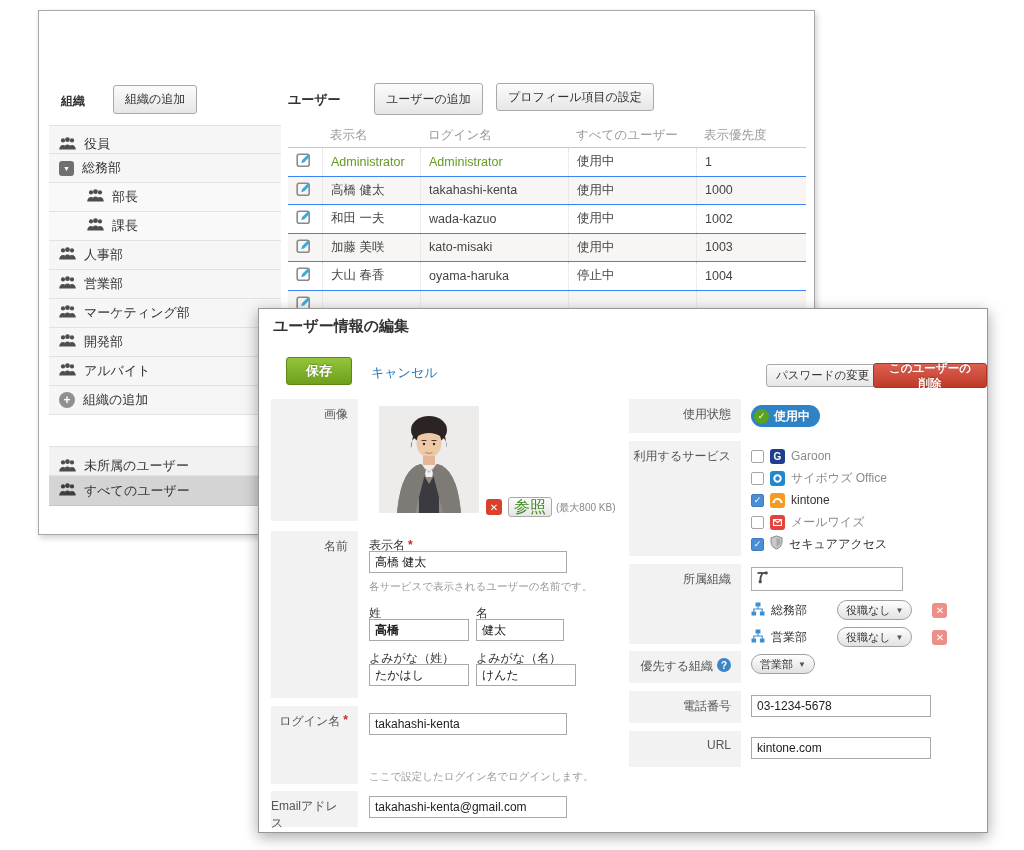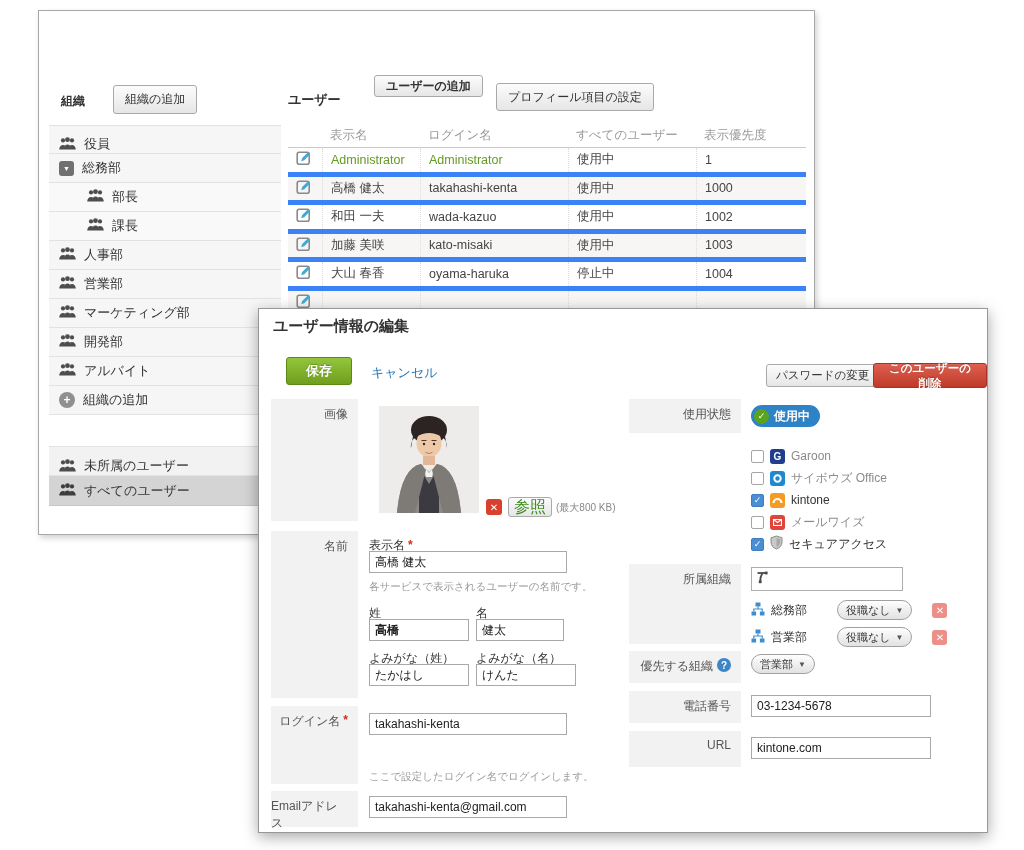--- a/index.html
+++ b/index.html
@@ -10,21 +10,21 @@
   
   #org-window { position:absolute; left:38px; top:10px; width:777px; height:525px;
     background:#fff; border:1px solid #a8a8a8; box-shadow:2px 3px 6px rgba(0,0,0,.18); }
   .org-title { position:absolute; left:22px; top:12px; font-size:18px; font-weight:bold; color:#222; }
   .side-head { position:absolute; left:22px; top:82px; font-size:12px; font-weight:bold; color:#333; }
   .btn { display:inline-flex; align-items:center; justify-content:center;
     border:1px solid #a9a9a9; border-radius:3px; background:linear-gradient(#fcfcfc,#e6e6e6);
     font-size:12px; color:#333; padding:5px 11px; cursor:default; white-space:nowrap; }
   .btn-add-org { position:absolute; left:74px; top:74px; }
   .users-head { position:absolute; left:249px; top:80px; font-size:13px; font-weight:bold; color:#333; }
-  .btn-add-user { position:absolute; left:335px; top:64px; height:22px;font-weight:bold; }
+  .btn-add-user { position:absolute; left:335px; top:72px; height:32px; }
   .btn-profile  { position:absolute; left:457px; top:72px; height:28px; }
 
   
   .tree { position:absolute; left:10px; top:114px; width:232px; }
   .tree-item { height:29px; display:flex; align-items:center; gap:8px; padding-left:10px;
     background:#f6f6f6; border-bottom:1px solid #e2e2e2; font-size:13px; color:#333; }
   .tree-item.first { border-top:1px solid #e2e2e2;align-items:flex-end; }
   .tree-item.sub { padding-left:38px; background:#f9f9f9; }
   .tree-footer { position:absolute; left:10px; top:435px; width:232px; }
   .tree-item.selected { background:#d4d4d4; border-bottom:1px solid #c6c6c6; }
@@ -37,21 +37,21 @@
   
   .utable { position:absolute; left:249px; top:113px; width:518px; font-size:12.5px; }
   .urow { display:flex; height:28.5px; align-items:center; }
   .uhead { height:24px; color:#9a9a9a; border-bottom:1px solid #c9c9c9; }
   .c-icon { width:34px; display:flex; align-items:center; padding-left:8px; align-self:stretch; }
   .c-disp { width:98px; padding-left:8px; align-self:stretch; display:flex; align-items:center; border-left:1px dotted #dcdcdc; }
   .c-login { width:148px; padding-left:8px; align-self:stretch; display:flex; align-items:center; border-left:1px dotted #dcdcdc; }
   .c-status { width:128px; padding-left:8px; align-self:stretch; display:flex; align-items:center; border-left:1px dotted #dcdcdc; }
   .c-prio { width:110px; padding-left:8px; align-self:stretch; display:flex; align-items:center; border-left:1px dotted #dcdcdc; }
   .uhead .c-disp,.uhead .c-login,.uhead .c-status,.uhead .c-prio { border-left:none; }
-  .urow.data { border-bottom:5px solid #3b82f6; color:#444; }
+  .urow.data { border-bottom:1px solid #3b82f6; color:#444; }
   .urow.alt { background:#f7f6f5; }
   .green-name { color:#649b21; }
 
   
   #edit-window { position:absolute; left:258px; top:308px; width:730px; height:525px;
     background:#fff; border:1px solid #979797; box-shadow:0 4px 14px rgba(0,0,0,.35); }
   .edit-title { position:absolute; left:14px; top:8px; font-size:15px; font-weight:bold; color:#333; }
   .btn-save { position:absolute; left:27px; top:48px; width:66px; height:28px;
     background:linear-gradient(#93c53c,#6f9e1d); border:1px solid #5d8816; border-radius:3px;
     color:#fff; font-weight:bold; font-size:13px; display:flex; align-items:center; justify-content:center;
@@ -380,20 +380,23 @@
   <input class="tbox abs" style="left: 110px; top: 355px; width: 100px;" value="たかはし">
   <input class="tbox abs" style="left: 217px; top: 355px; width: 100px;" value="けんた">
 
   <input class="tbox abs" style="left: 110px; top: 404px; width: 198px;" value="takahashi-kenta">
   <div class="abs help-text" style="left:110px; top:461px">ここで設定したログイン名でログインします。</div>
   <input class="tbox abs" style="left: 110px; top: 487px; width: 198px;" value="takahashi-kenta@gmail.com">
 
   <div class="lbl-cell" style="left:370px; top:90px; width:112px; height:34px">
       <span>使用状態</span>
     </div>
+  <div class="lbl-cell" style="left:370px; top:132px; width:112px; height:115px">
+      <span>利用するサービス</span>
+    </div>
   <div class="lbl-cell" style="left:370px; top:255px; width:112px; height:80px">
       <span>所属組織</span>
     </div>
   <div class="lbl-cell" style="left:370px; top:342px; width:112px; height:32px">
       <span>優先する組織</span>
       <span class="help-circle">?</span>
     </div>
   <div class="lbl-cell" style="left:370px; top:382px; width:112px; height:32px">
       <span>電話番号</span>
     </div>

